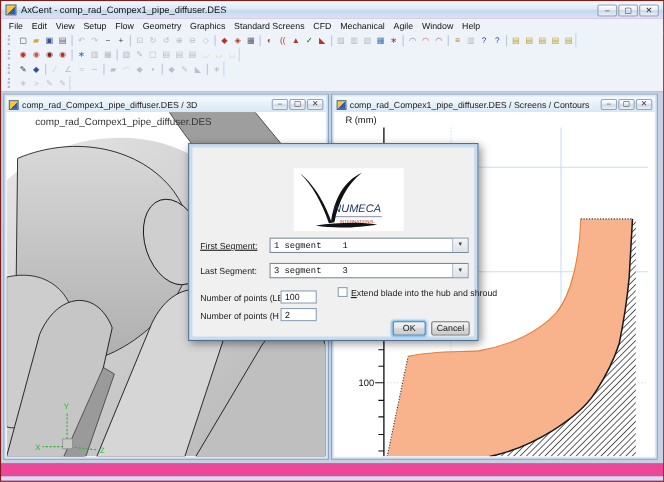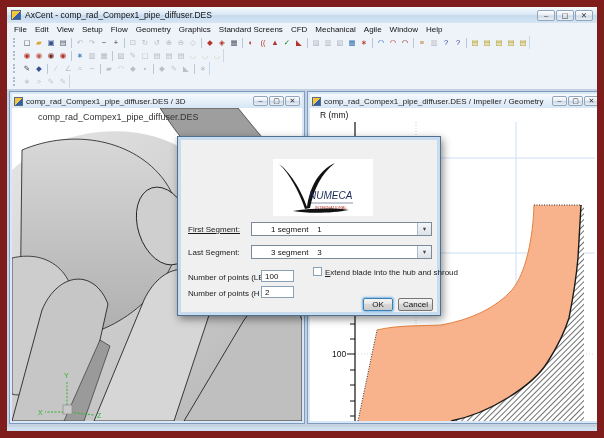--- a/index.html
+++ b/index.html
@@ -1,18 +1,18 @@
 <!DOCTYPE html>
 <html><head>
 <meta charset="utf-8">
 <style>
   html,body{margin:0;padding:0;background:#888;}
   .app{position:relative;width:604px;height:438px;overflow:hidden;
        font-family:"Liberation Sans",sans-serif;color:#111;
-       background:#ec4899;border:7px solid #7f1d1d;box-sizing:border-box;}
+       background:#ec4899;border:1px solid #7f1d1d;box-sizing:border-box;}
   
   .titlebar{position:absolute;top:0;left:0;right:0;height:16px;
     background:linear-gradient(#f4f8fc,#dcE9f6 45%,#c6daee 55%,#d6e5f4);
     display:flex;align-items:center;padding:0 4px;font-size:8.5px;}
   .app-icon{width:10px;height:10px;margin-right:4px;border:1px solid #5a6a7a;
     background:linear-gradient(135deg,#f5c63b 0 52%,#2e5fae 52% 100%);box-sizing:border-box;flex:0 0 auto;}
   .win-btns{margin-left:auto;display:flex;gap:1px;}
   .win-btn{width:18px;height:11px;border:1px solid #93a5ba;border-radius:2px;
     background:linear-gradient(#fefefe,#e6ecf4 48%,#ccd8e6 52%,#e9eff7);
     font-size:7.5px;line-height:10px;text-align:center;color:#333;box-sizing:border-box;}
@@ -48,21 +48,21 @@
     background:#f0f0f0;border:1px solid #51708f;box-shadow:inset 0 0 0 3px #c8dcf0,2px 3px 8px rgba(0,0,0,.45);
     box-sizing:border-box;font-size:8px;}
   .dlg-tb{position:absolute;top:1px;left:1px;right:1px;height:15px;display:flex;align-items:center;
     padding:0 5px;background:linear-gradient(#f5fafd,#d5e5f4);color:#1a1a1a;}
   .dlg-close{margin-left:auto;width:17px;height:10px;border:1px solid #7e2418;border-radius:0 0 3px 3px;
     background:linear-gradient(#f0a austin,#d9structured);background:linear-gradient(#f2a394,#dd5340 45%,#c03a26);
     color:#fff;font-size:7.5px;line-height:9px;text-align:center;box-sizing:border-box;}
   .dlg-label{position:absolute;white-space:nowrap;color:#1a1a1a;}
   .combo{position:absolute;height:14px;background:#fff;border:1px solid #7a8a99;box-sizing:border-box;
     display:flex;align-items:center;}
-  .combo-text{padding-left:19px;white-space:pre;flex:1;}
+  .combo-text{padding-left:3px;white-space:pre;flex:1;font-family:Liberation Mono, monospace;}
   .combo-btn{width:13px;height:100%;border-left:1px solid #aebdcb;
     background:linear-gradient(#f4f6f8,#dde3e9);display:flex;align-items:center;justify-content:center;
     font-size:5.5px;color:#444;}
   .edit{position:absolute;height:12px;width:33px;background:#fff;border:1px solid #8ca0b3;
     box-sizing:border-box;padding:1px 0 0 3px;}
   .checkbox{position:absolute;width:9px;height:9px;background:#fff;border:1px solid #8ca0b3;box-sizing:border-box;}
   .btn{position:absolute;height:13px;border:1px solid #757575;border-radius:2px;
     background:linear-gradient(#f4f4f4,#e4e4e4 50%,#d8d8d8 50%,#ccc);
     font-size:8px;text-align:center;line-height:11px;box-sizing:border-box;color:#111;}
   .btn.default{border-color:#3c7fb1;box-shadow:0 0 2px 1px #7ab8e8;}
@@ -264,21 +264,21 @@
           <text id="triad-z" x="85" y="310" font-size="7" fill="#2db52d">Z</text>
 
           <text id="view-label" x="26" y="12" font-size="9" fill="#333">comp_rad_Compex1_pipe_diffuser.DES</text>
         </svg>
       </div>
     </div>
 
     <div class="child right">
       <div class="child-tb">
         <span class="child-icon"></span>
-        <span class="child-title-text">comp_rad_Compex1_pipe_diffuser.DES / Impeller / Geometry</span>
+        <span class="child-title-text">comp_rad_Compex1_pipe_diffuser.DES / Screens / Contours</span>
         <span class="win-btns">
           <span class="win-btn">–</span>
           <span class="win-btn">▢</span>
           <span class="win-btn">✕</span>
         </span>
       </div>
       <div class="child-body">
         <svg width="291" height="313" viewBox="0 0 291 313">
           <defs>
             <pattern id="hatch" width="4" height="4" patternTransform="rotate(45)" patternUnits="userSpaceOnUse">

